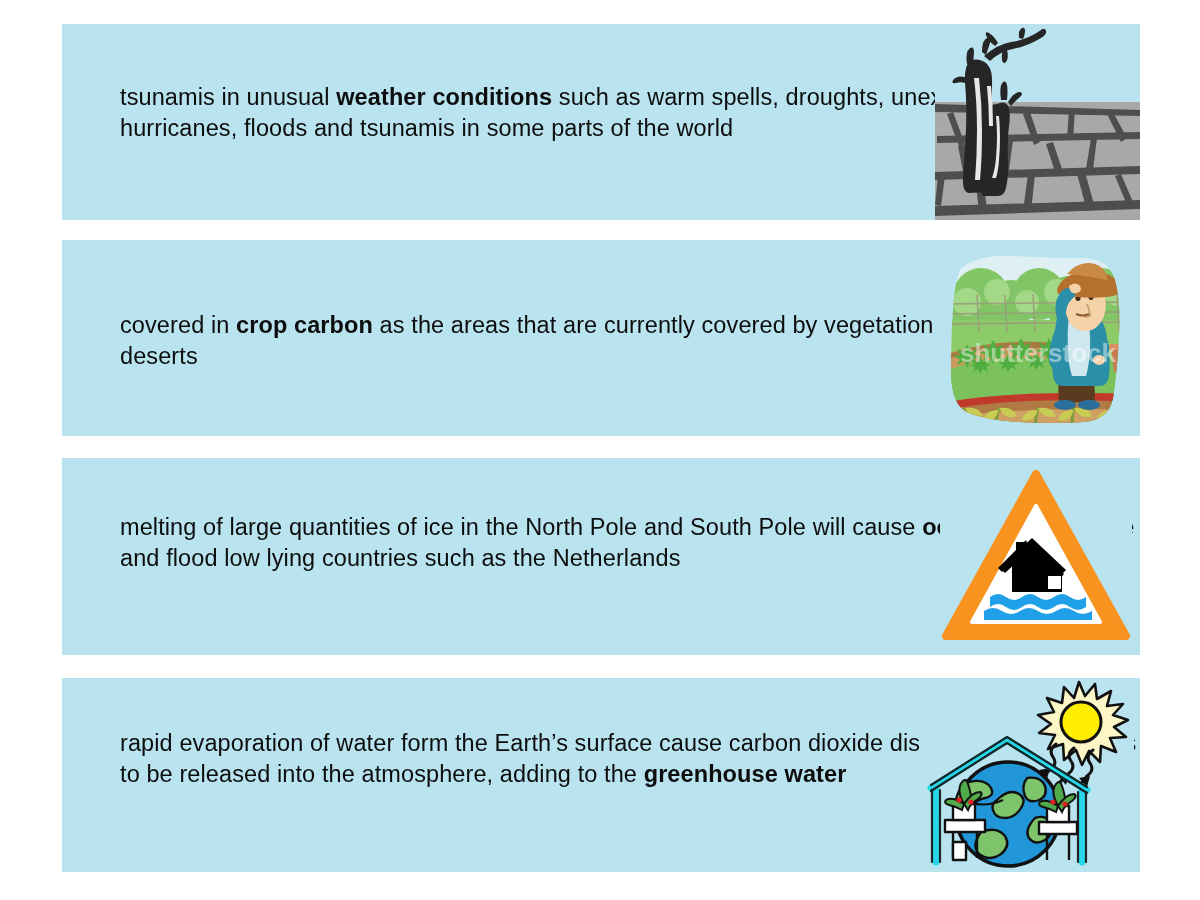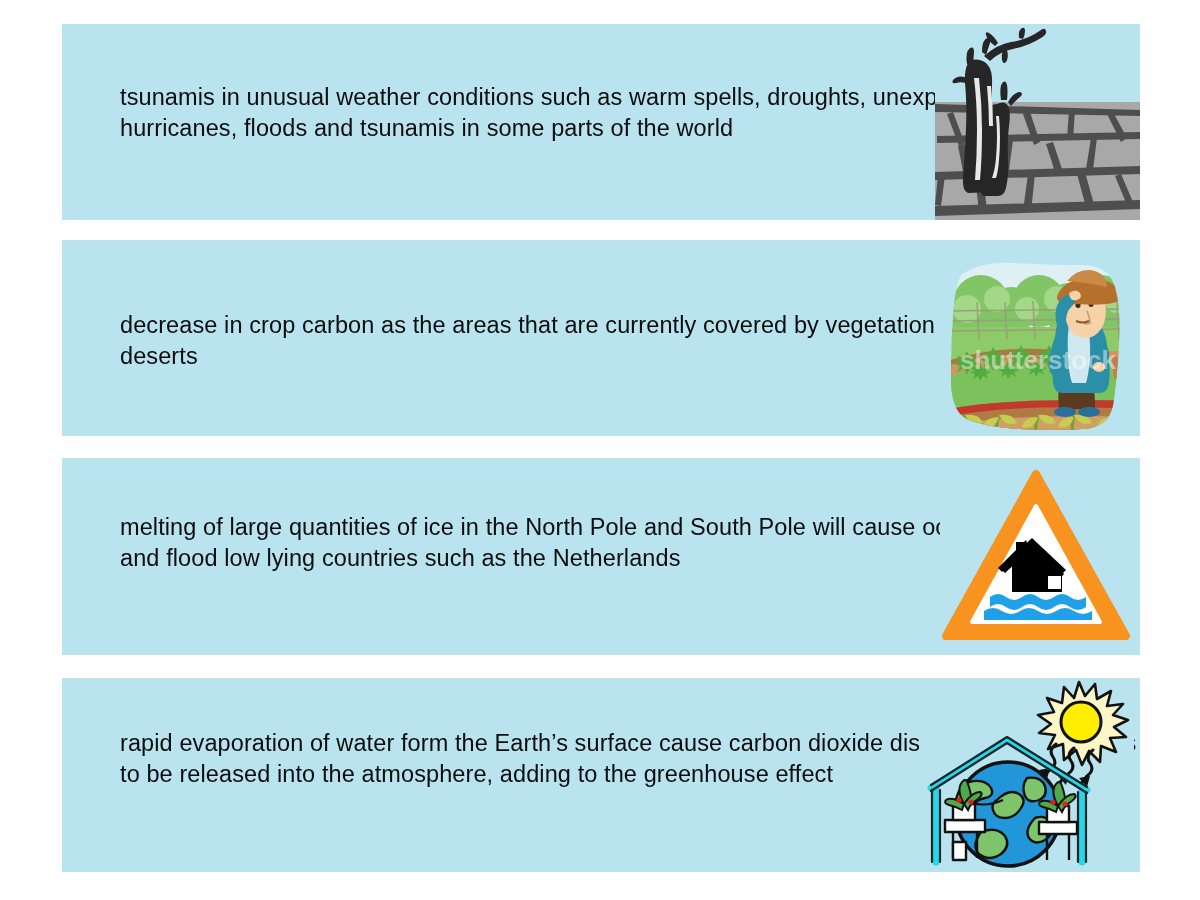--- a/index.html
+++ b/index.html
@@ -20,33 +20,33 @@
   }
   .panel-text {
     position: absolute;
     left: 58px;
     font-size: 23.5px;
     line-height: 31px;
     color: #0d0d0d;
     letter-spacing: .1px;
     white-space: pre-line;
   }
-  .panel-text b { font-weight: 400; }
+  .panel-text b { font-weight: 700; }
 
   .art { position: absolute; overflow: hidden; }
 
   
   #p1 { top: 24px; height: 196px; }
   #p1 .panel-text { top: 58px; }
   #art1 { right: 0; top: 0; width: 205px; height: 196px; }
 
   
   #p2 { top: 240px; height: 196px; }
   #p2 .panel-text { top: 70px; }
-  #art2 { right: 3px; top: 19px; width: 198px; height: 190px; }
+  #art2 { right: 3px; top: 12px; width: 198px; height: 190px; }
 
   
   #p3 { top: 458px; height: 197px; }
   #p3 .panel-text { top: 54px; }
   #art3 { right: 8px; top: 6px; width: 192px; height: 186px; }
 
   
   #p4 { top: 678px; height: 194px; }
   #p4 .panel-text { top: 50px; }
   #art4 { right: 6px; top: 0px; width: 215px; height: 194px; }
@@ -108,21 +108,21 @@
         <g fill="#e8e8e8">
           <path d="M44 54 q3 26 3 52 q0 28 -2 50 l-5 0 q2 -24 2 -50 q0 -28 -3 -52 Z"></path>
           <path d="M56 62 q2 20 2 40 l-4 0 q0 -20 -2 -40 Z"></path>
           <path d="M64 92 q2 22 0 44 q-1 12 -3 18 l-4 0 q3 -8 4 -20 q2 -22 0 -42 Z"></path>
         </g>
       </svg>
     </div>
   </div>
 
   <div class="panel" id="p2" style="background: rgb(185, 228, 239);">
-    <div class="panel-text" style="color: rgb(13, 13, 13);"><span>decrease in </span><b>crop carbon</b><span> as the areas that are currently covered by vegetation may become deserts</span></div>
+    <div class="panel-text" style="color: rgb(13, 13, 13);"><span>covered in </span><b>crop carbon</b><span> as the areas that are currently covered by vegetation may become deserts</span></div>
 
     <div class="art" id="art2">
       <svg width="198" height="190" viewBox="0 0 198 190">
         <defs>
           <clipPath id="blobClip">
             <path d="M22 16 q20 -14 52 -12 q40 2 68 2 q28 0 34 22 q6 22 4 56 q-2 38 -6 62 q-4 22 -30 24 q-30 2 -64 0 q-34 -2 -52 -10 q-16 -8 -16 -40 q0 -34 2 -62 q2 -30 8 -42 Z"></path>
           </clipPath>
         </defs>
         <rect x="0" y="0" width="198" height="190" fill="#b9e4ef"></rect>
         <g clip-path="url(#blobClip)">
@@ -260,21 +260,21 @@
 
         <g fill="#20a0e8">
           <path d="M50 133 q8 -6 16 0 q8 6 16 0 q8 -6 16 0 q8 6 16 0 q8 -6 16 0 q8 6 16 0 l0 10 q-8 6 -16 0 q-8 -6 -16 0 q-8 6 -16 0 q-8 -6 -16 0 q-8 6 -16 0 q-8 -6 -16 0 Z"></path>
           <path d="M44 147 q9 -6 18 0 q9 6 18 0 q9 -6 18 0 q9 6 18 0 q9 -6 18 0 q9 6 18 0 l0 9 l-108 0 Z"></path>
         </g>
       </svg>
     </div>
   </div>
 
   <div class="panel" id="p4" style="background: rgb(185, 228, 239);">
-    <div class="panel-text" style="color: rgb(13, 13, 13);"><span>rapid evaporation of water form the Earth’s surface cause carbon dioxide dissolved in the oceans to be released into the atmosphere, adding to the </span><b>greenhouse effect</b><span></span></div>
+    <div class="panel-text" style="color: rgb(13, 13, 13);"><span>rapid evaporation of water form the Earth’s surface cause carbon dioxide dissolved in the oceans to be released into the atmosphere, adding to the </span><b>greenhouse water</b><span></span></div>
 
     <div class="art" id="art4">
       <svg width="215" height="194" viewBox="0 0 215 194">
         <rect x="0" y="0" width="215" height="194" fill="#b9e4ef"></rect>
 
         <g>
           <path d="M160 4 l6 14 l10 -12 l2 15 l14 -8 l-4 15 l16 -2 l-10 11 l15 5 l-14 7 l12 10 l-16 1 l6 14 l-15 -6 l-1 16 l-11 -11 l-7 14 l-6 -15 l-12 10 l-1 -16 l-15 5 l7 -14 l-16 -2 l12 -9 l-13 -9 l16 -3 l-7 -14 l15 5 l2 -16 l10 11 Z" fill="#fdf7c8" stroke="#111111" stroke-width="2.6" stroke-linejoin="round"></path>
           <circle cx="162" cy="44" r="20" fill="#ffee00" stroke="#111111" stroke-width="3"></circle>
         </g>
 

